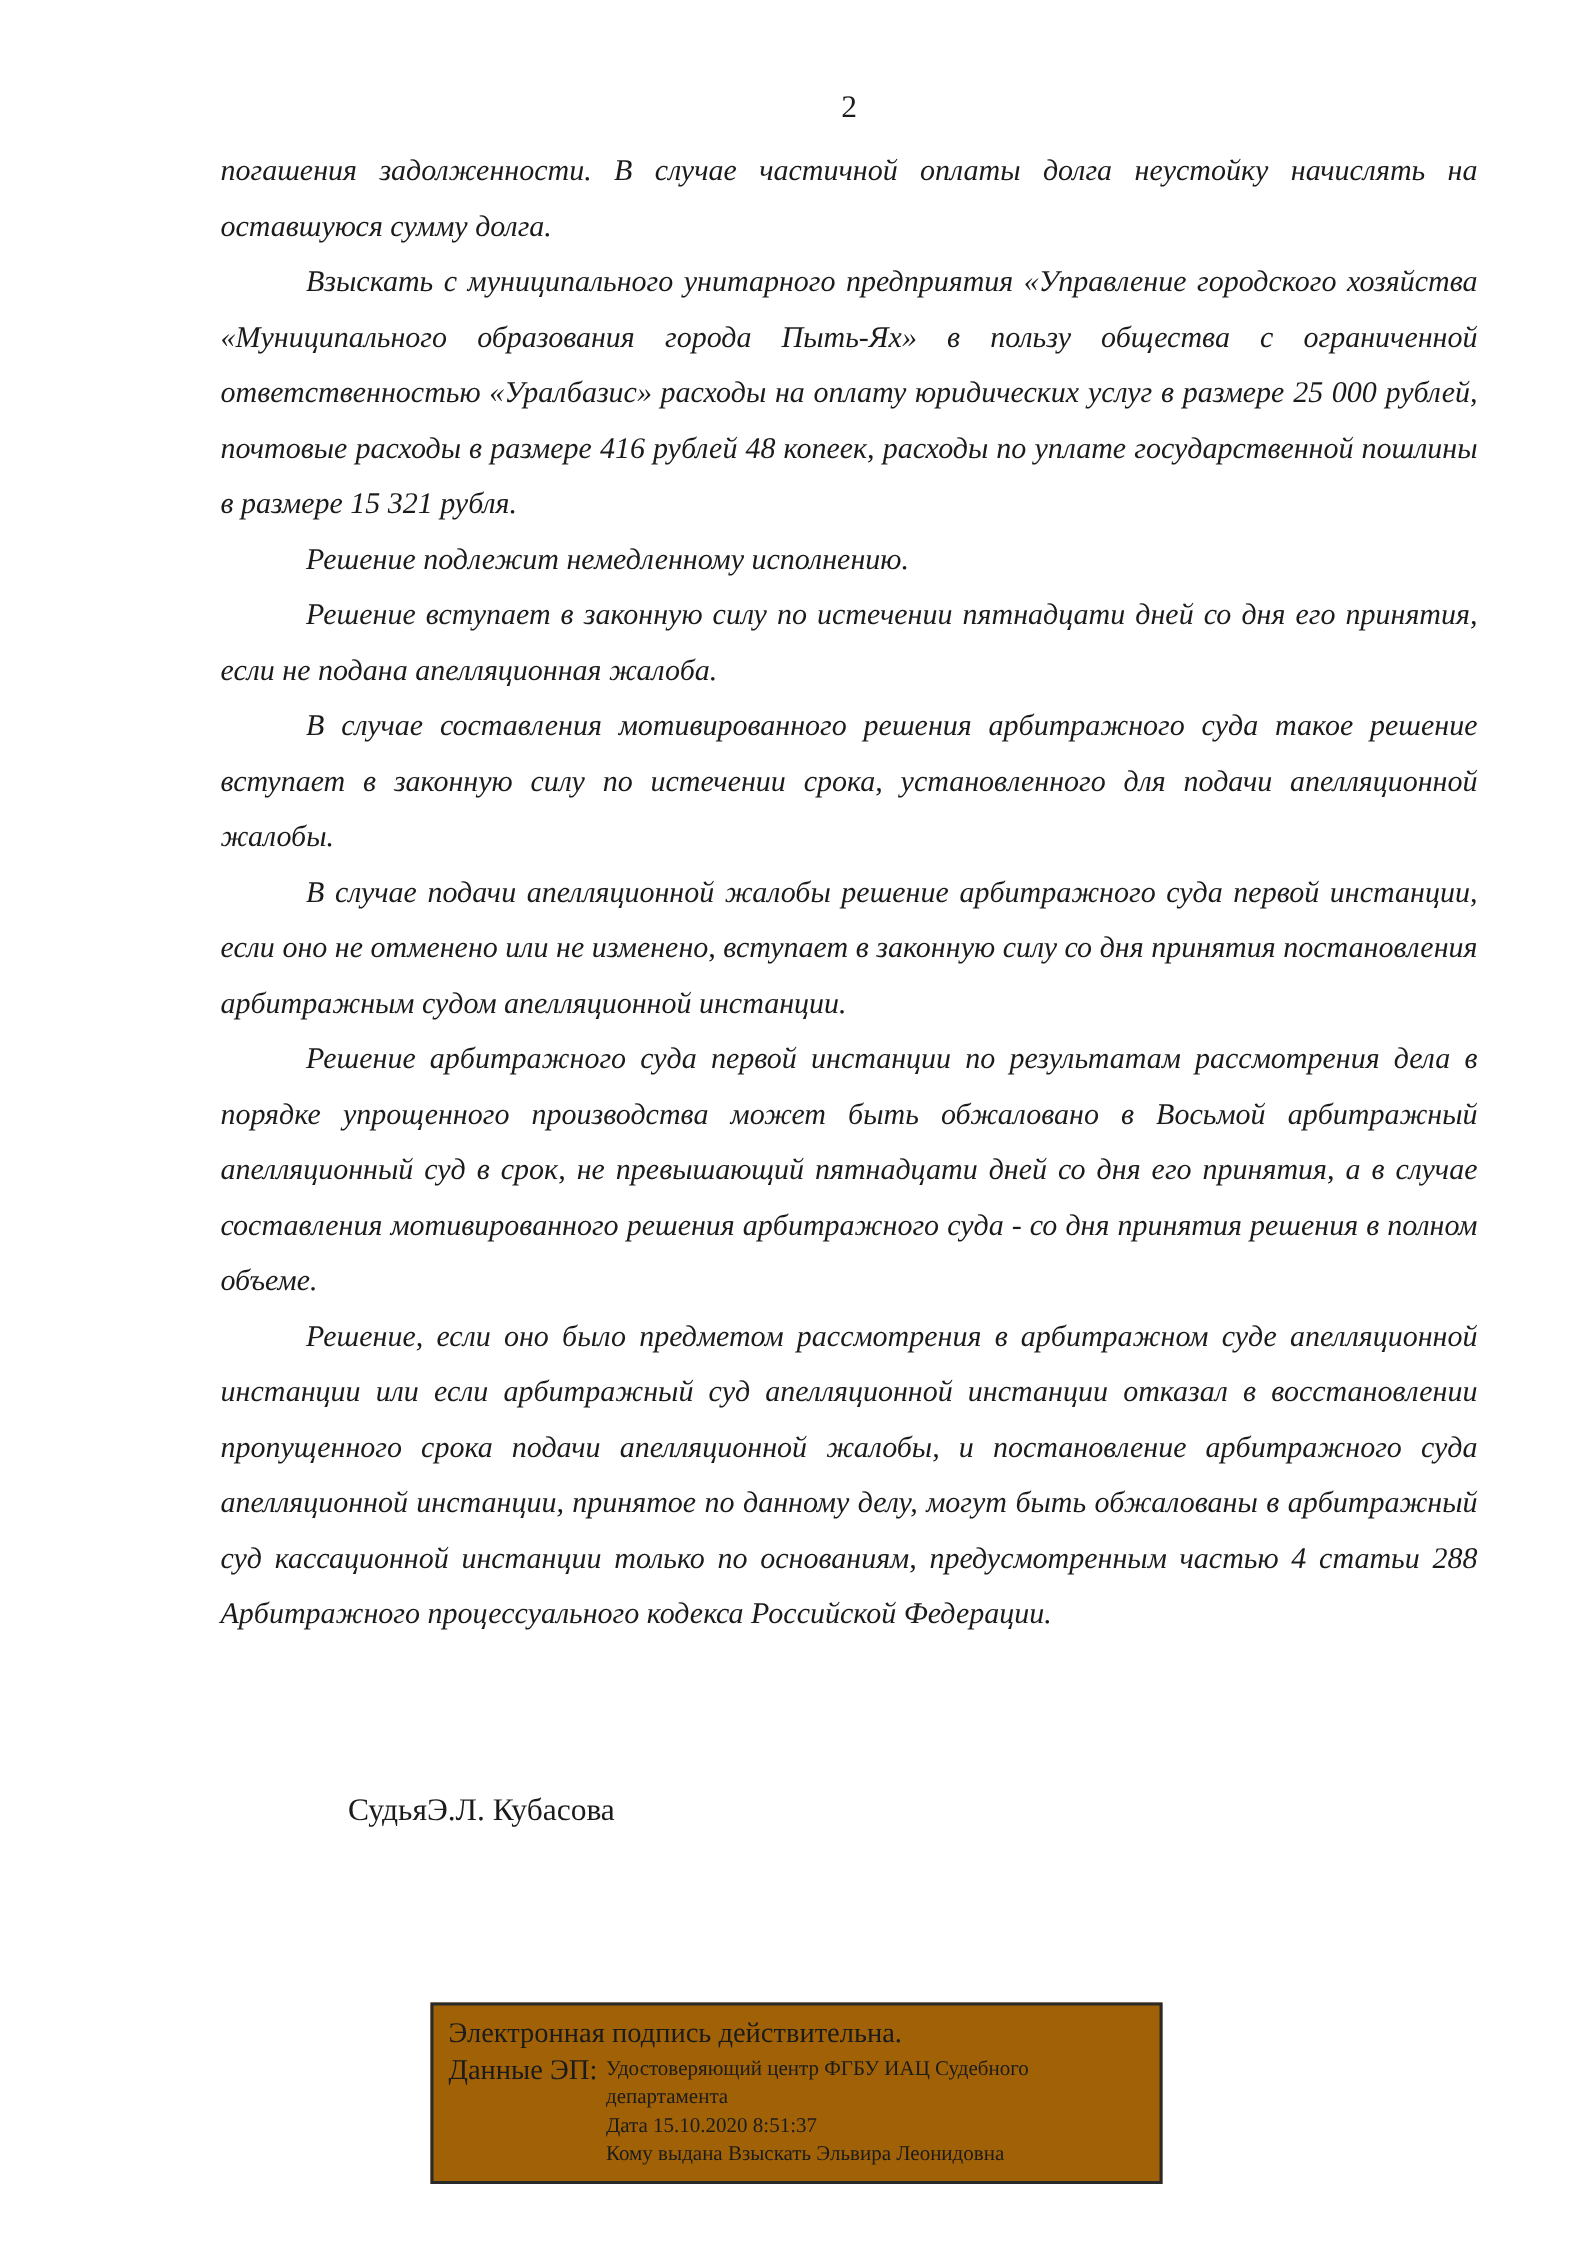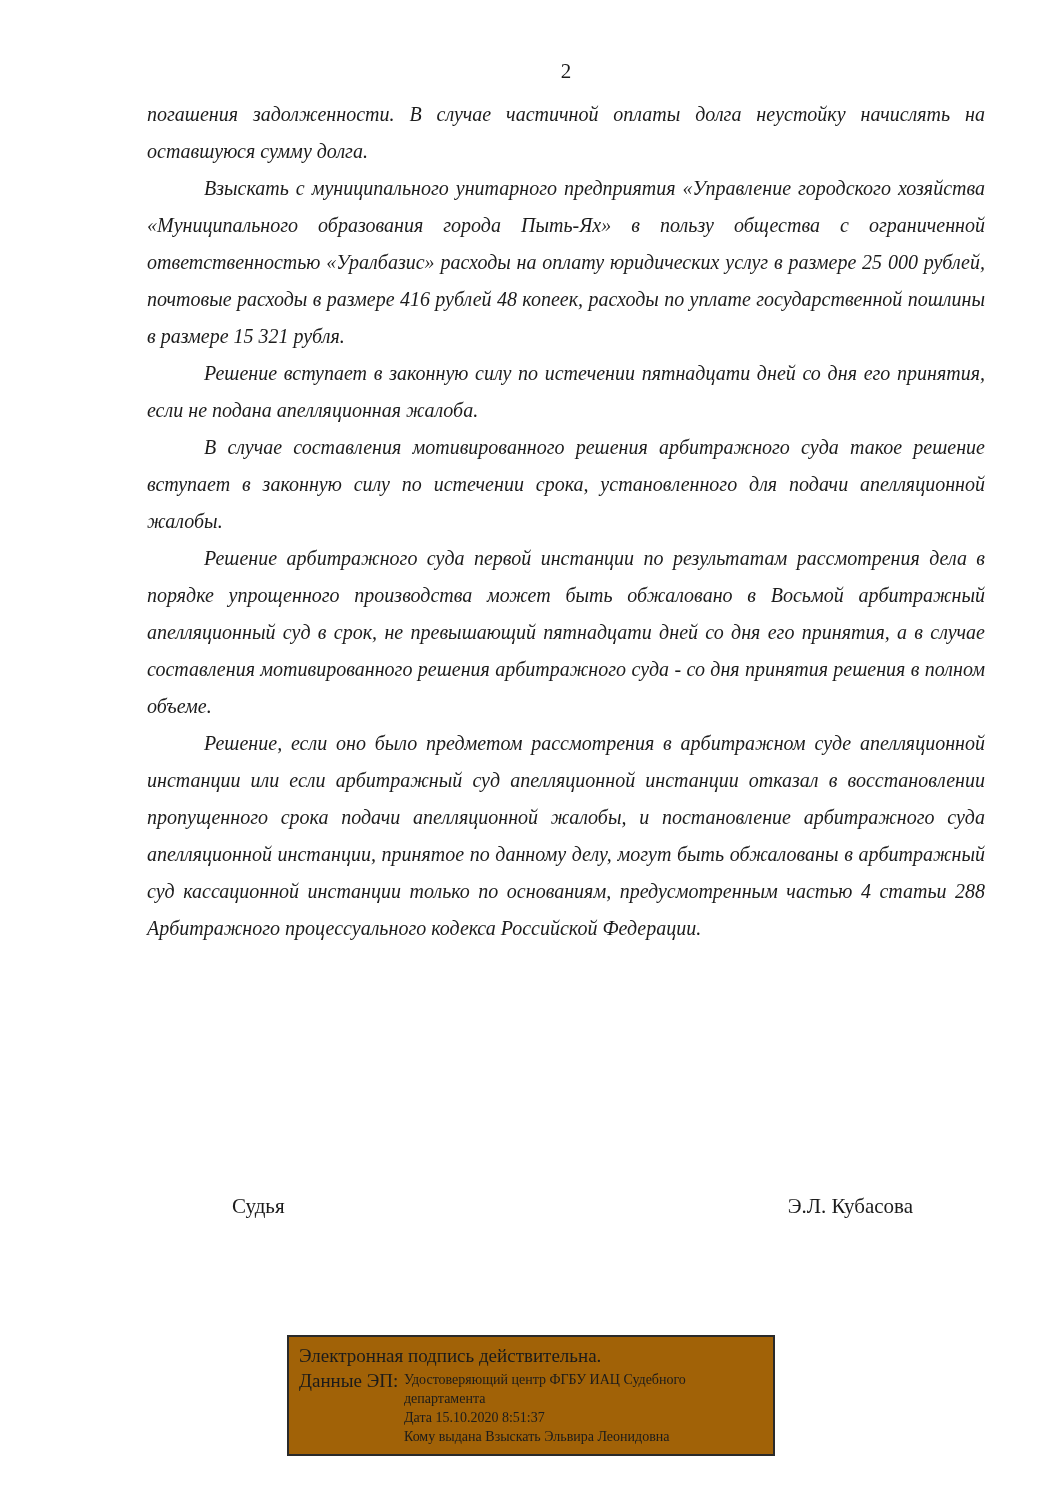--- a/index.html
+++ b/index.html
@@ -43,21 +43,20 @@
     text-indent: 0;
   }
   .sig-row {
     position: absolute;
     top: 1192px;
     left: 147px;
     width: 838px;
     font-size: 21px;
     line-height: 28px;
     display: flex;
-    justify-content: space-between;
   }
   .sig-role {
     margin-left: 85px;
   }
   .sig-name {
     margin-right: 72px;
   }
   .stamp {
     position: absolute;
     left: 287px;
@@ -93,22 +92,24 @@
 </head>
 <body>
 
 <div class="page">
 
   <div class="page-number">2</div>
 
   <div class="doc-body">
     <p class="para no-indent">погашения задолженности. В случае частичной оплаты долга неустойку начислять на оставшуюся сумму долга.</p>
     <p class="para">Взыскать с муниципального унитарного предприятия «Управление городского хозяйства «Муниципального образования города Пыть-Ях» в пользу общества с ограниченной ответственностью «Уралбазис» расходы на оплату юридических услуг в размере 25&nbsp;000 рублей, почтовые расходы в размере 416 рублей 48 копеек, расходы по уплате государственной пошлины в размере 15&nbsp;321 рубля.</p>
+    <p class="para">Решение подлежит немедленному исполнению.</p>
     <p class="para">Решение вступает в законную силу по истечении пятнадцати дней со дня его принятия, если не подана апелляционная жалоба.</p>
     <p class="para">В случае составления мотивированного решения арбитражного суда такое решение вступает в законную силу по истечении срока, установленного для подачи апелляционной жалобы.</p>
+    <p class="para">В случае подачи апелляционной жалобы решение арбитражного суда первой инстанции, если оно не отменено или не изменено, вступает в законную силу со дня принятия постановления арбитражным судом апелляционной инстанции.</p>
     <p class="para">Решение арбитражного суда первой инстанции по результатам рассмотрения дела в порядке упрощенного производства может быть обжаловано в Восьмой арбитражный апелляционный суд в срок, не превышающий пятнадцати дней со дня его принятия, а в случае составления мотивированного решения арбитражного суда - со дня принятия решения в полном объеме.</p>
     <p class="para">Решение, если оно было предметом рассмотрения в арбитражном суде апелляционной инстанции или если арбитражный суд апелляционной инстанции отказал в восстановлении пропущенного срока подачи апелляционной жалобы, и постановление арбитражного суда апелляционной инстанции, принятое по данному делу, могут быть обжалованы в арбитражный суд кассационной инстанции только по основаниям, предусмотренным частью 4 статьи 288 Арбитражного процессуального кодекса Российской Федерации.</p>
   </div>
 
   <div class="sig-row">
     <span class="sig-role">Судья</span>
     <span class="sig-name">Э.Л. Кубасова</span>
   </div>
 
   <div class="stamp">

